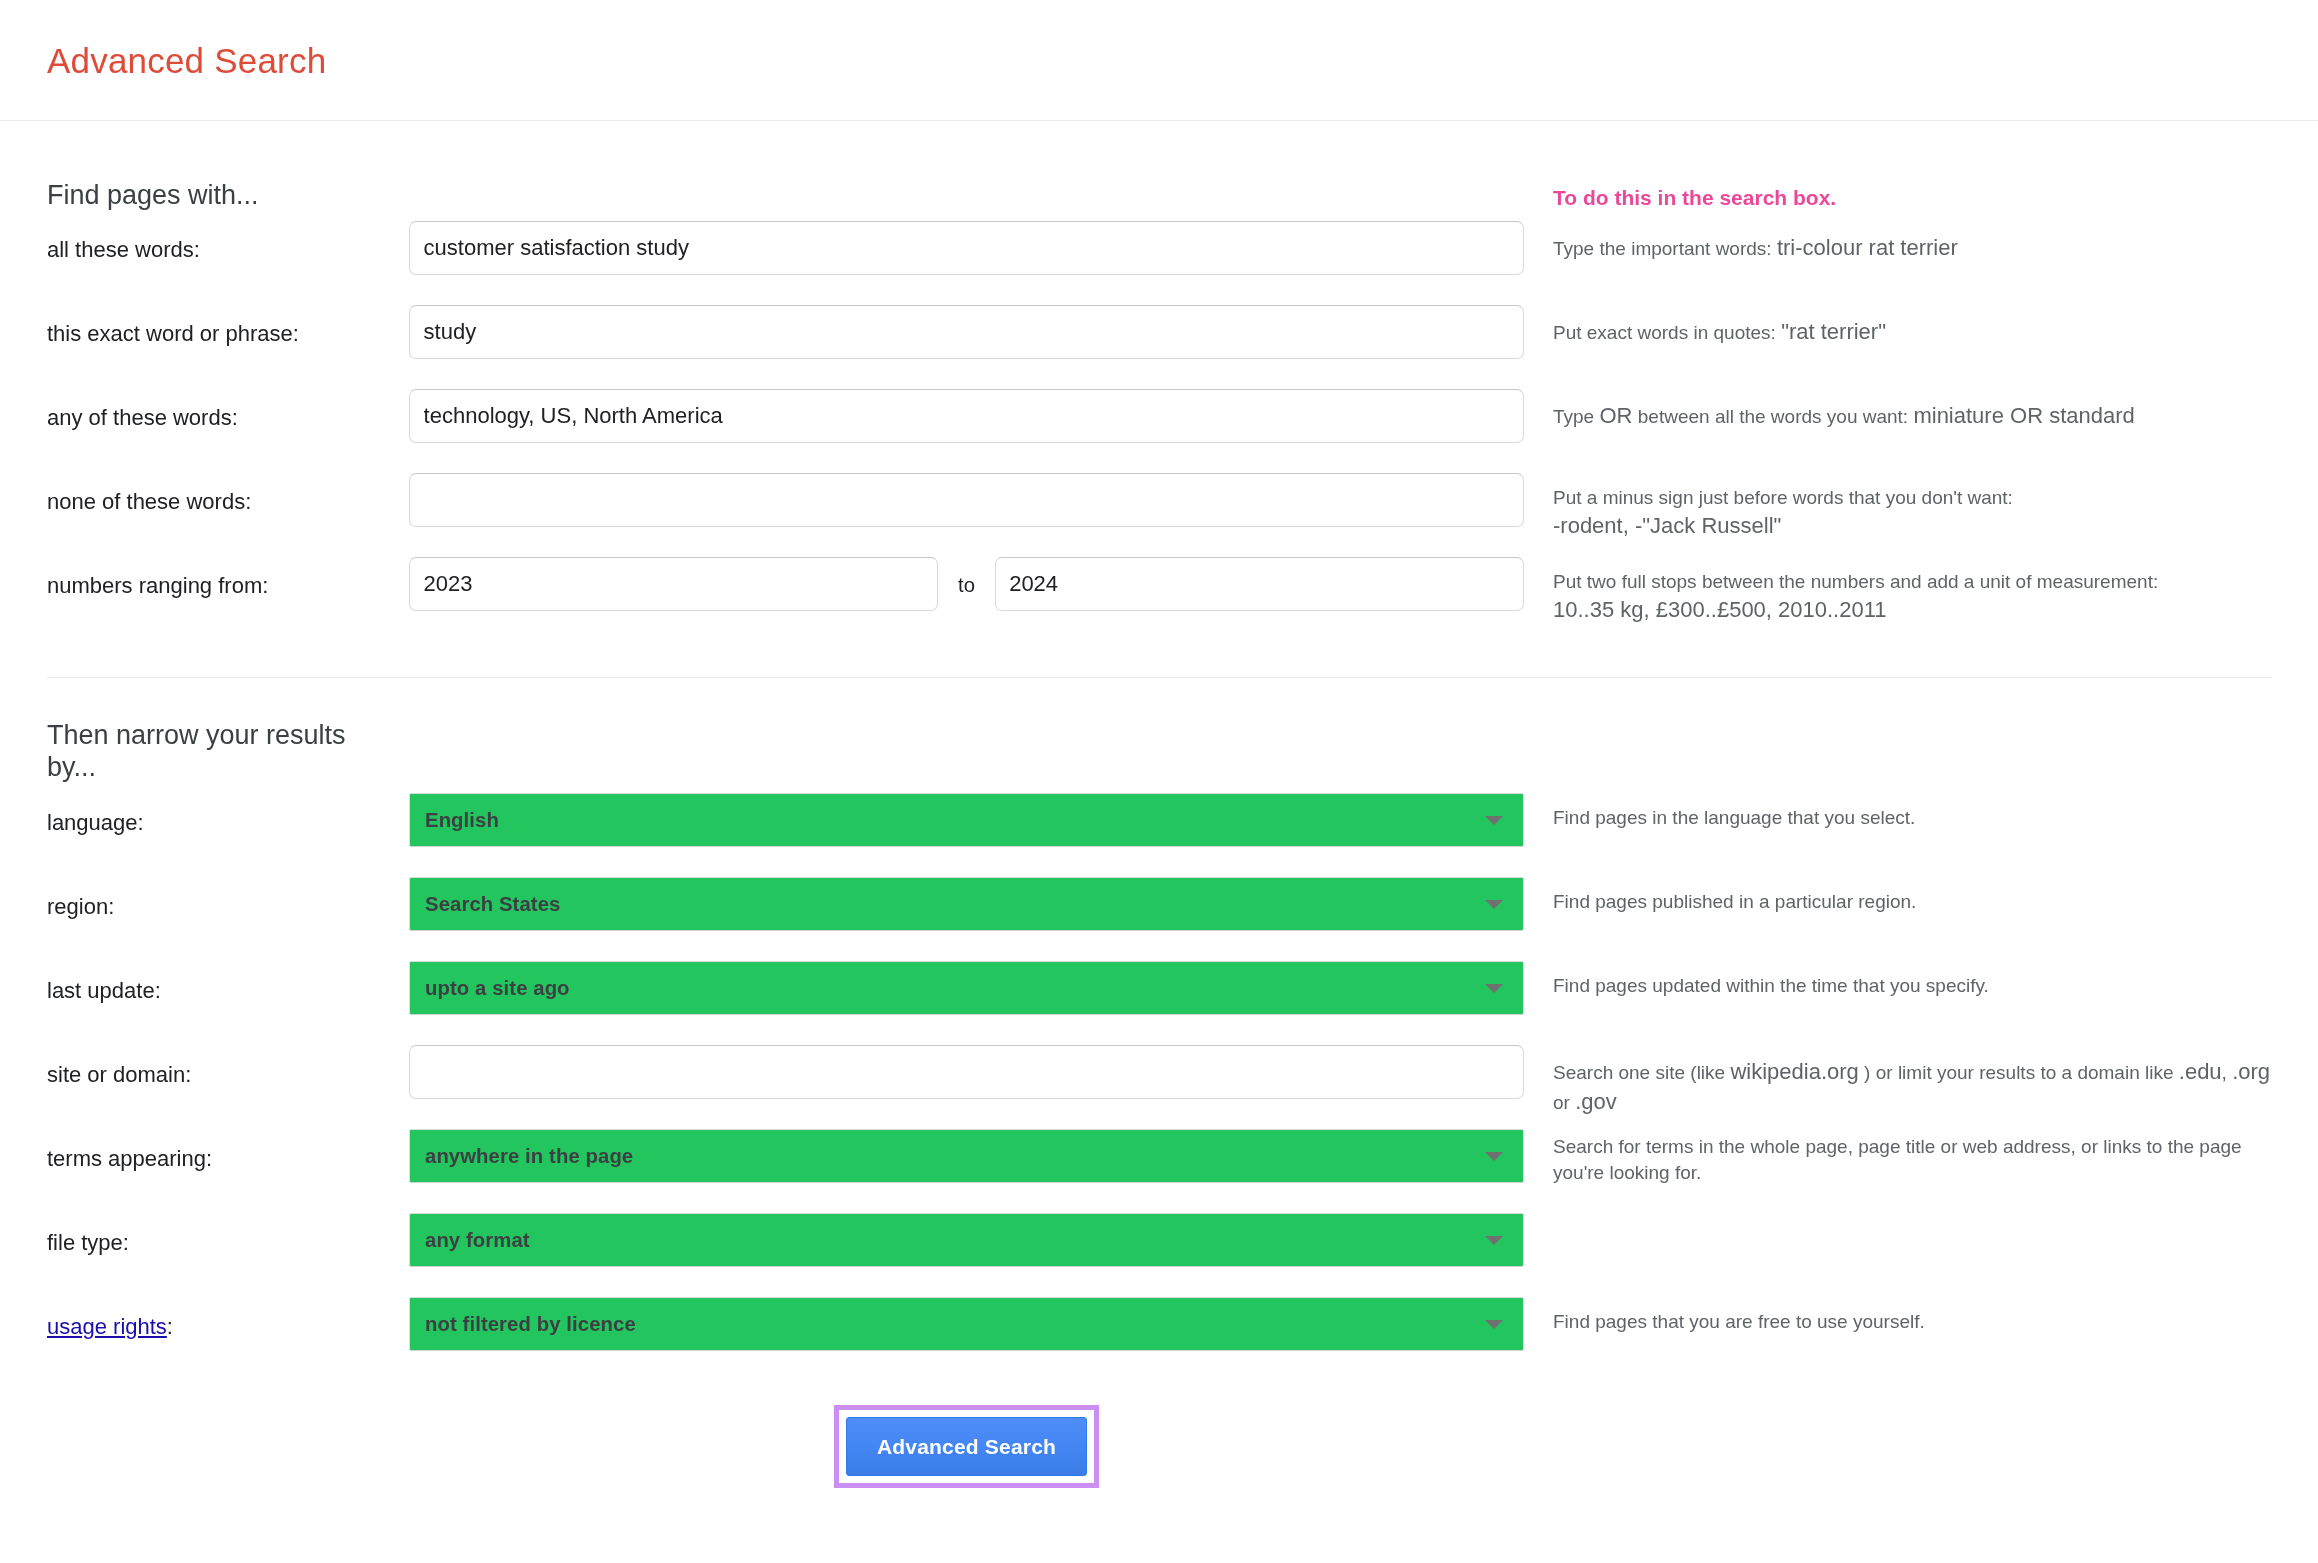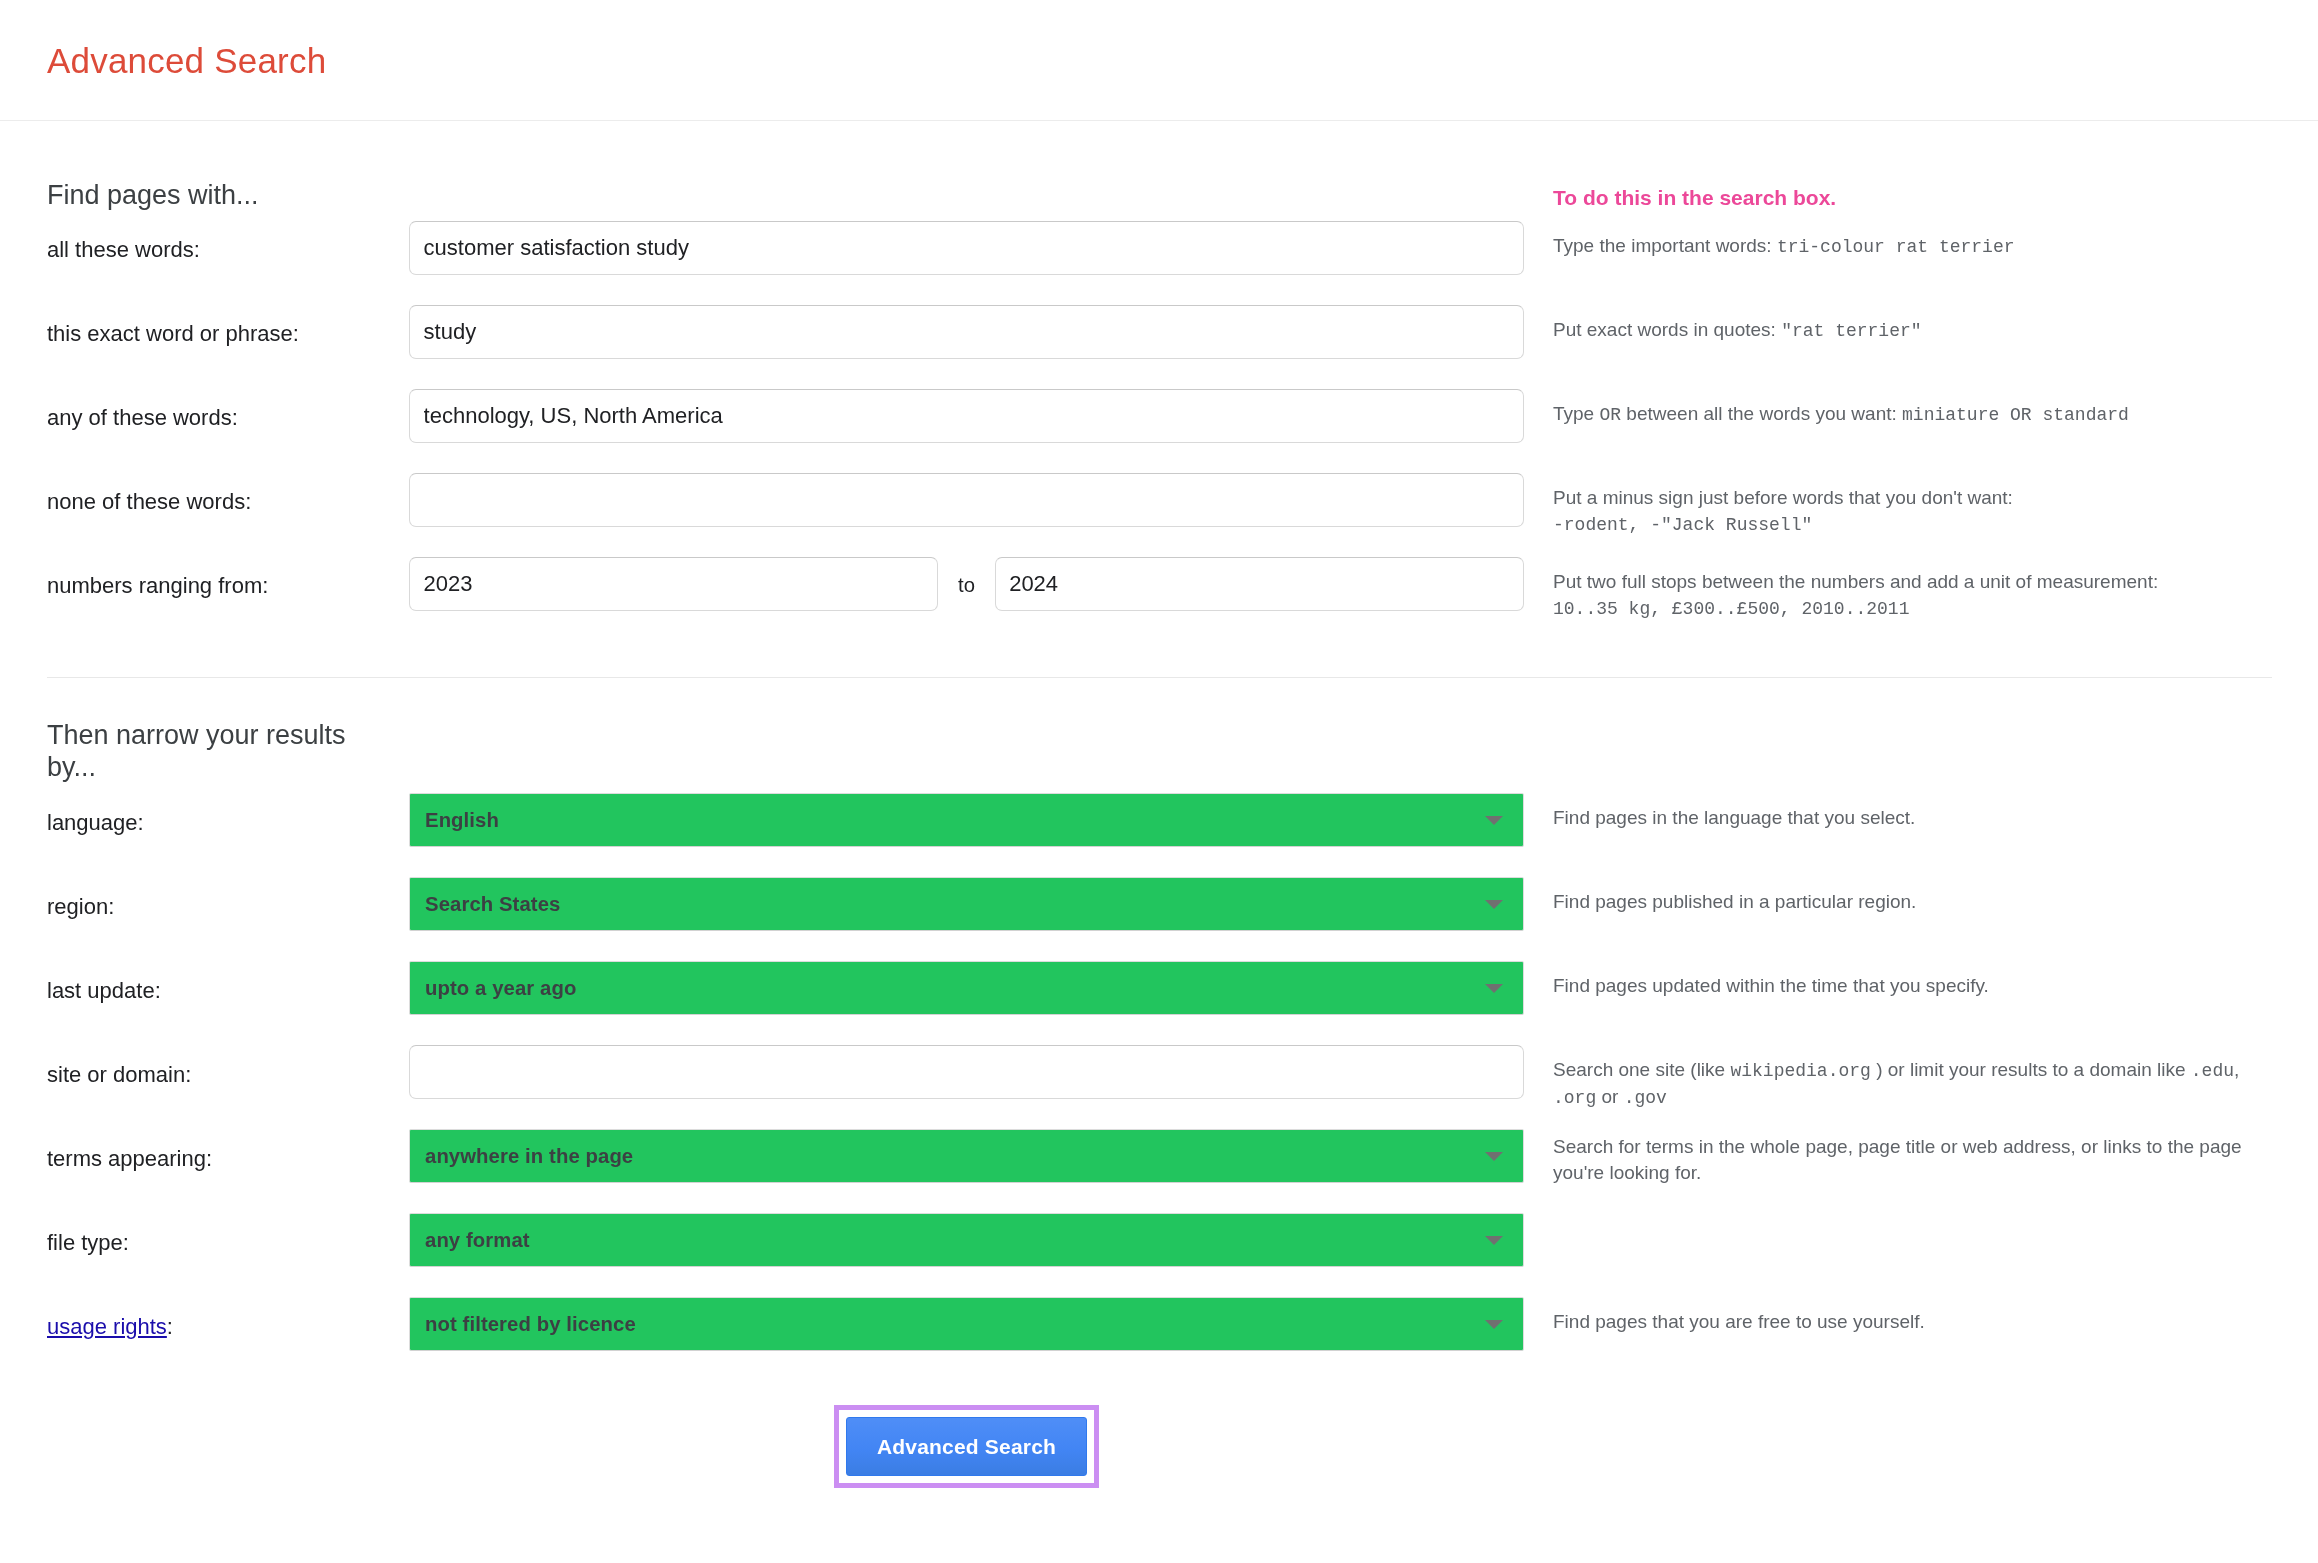--- a/index.html
+++ b/index.html
@@ -97,22 +97,22 @@
     flex: 1 1 auto;
     padding-left: 29px;
     padding-top: 21px;
     font-size: 19px;
     color: #5f6368;
     line-height: 1.38;
     box-sizing: border-box;
   }
   .row-hint code,
   .row-hint .mono {
-    font-family: Liberation Mono, monospace;
-    font-size: 18px;
+    font-family: Liberation Sans, sans-serif;
+    font-size: 22px;
     color: #5f6368;
     text-align: center;
   }
 
   
   .text-input {
     box-sizing: border-box;
     height: 54px;
     border: 1.5px solid #d9d9d9;
     border-top-color: #c9c9c9;
@@ -314,21 +314,21 @@
         <span class="caret"></span>
       </div>
     </div>
     <div class="row-hint">Find pages published in a particular region.</div>
   </div>
 
   <div class="form-row">
     <div class="row-label">last update:</div>
     <div class="row-field">
       <div class="select-box">
-        <span class="select-value">upto a year ago</span>
+        <span class="select-value">upto a site ago</span>
         <span class="caret"></span>
       </div>
     </div>
     <div class="row-hint">Find pages updated within the time that you specify.</div>
   </div>
 
   <div class="form-row">
     <div class="row-label">site or domain:</div>
     <div class="row-field">
       <input class="text-input wide" type="text" value="" style="">

